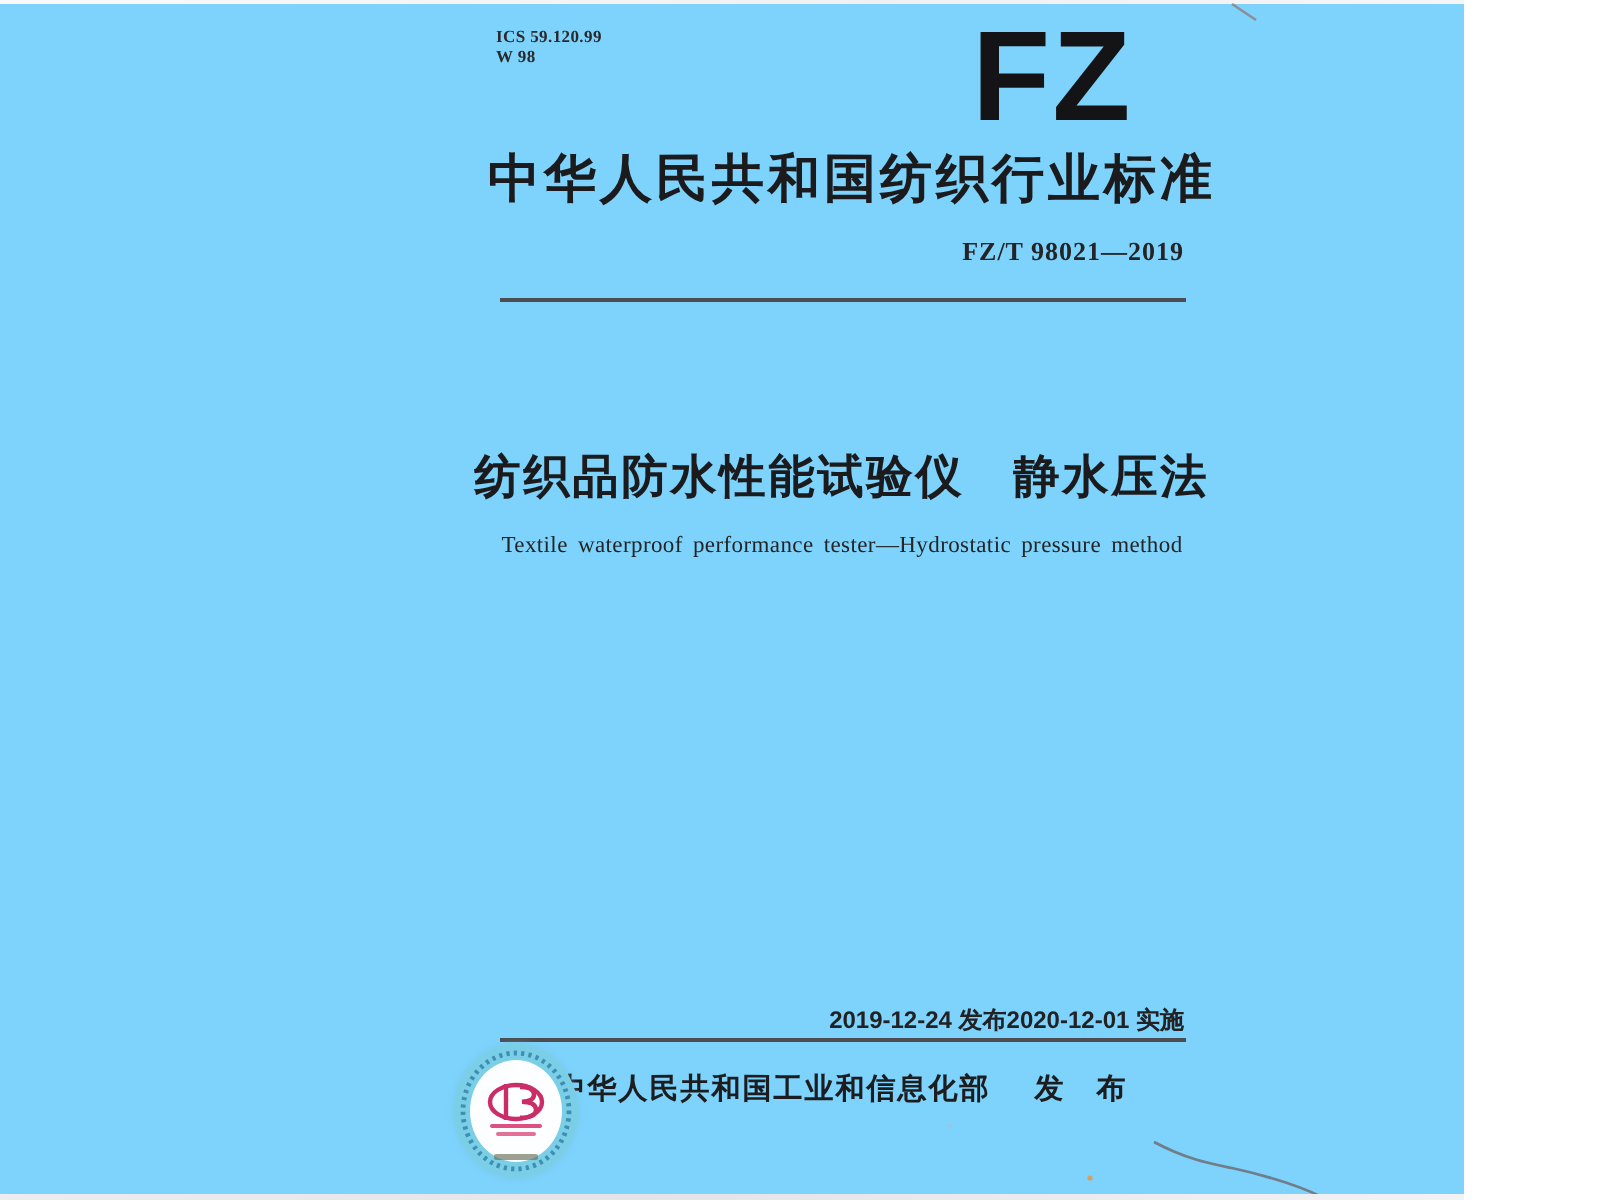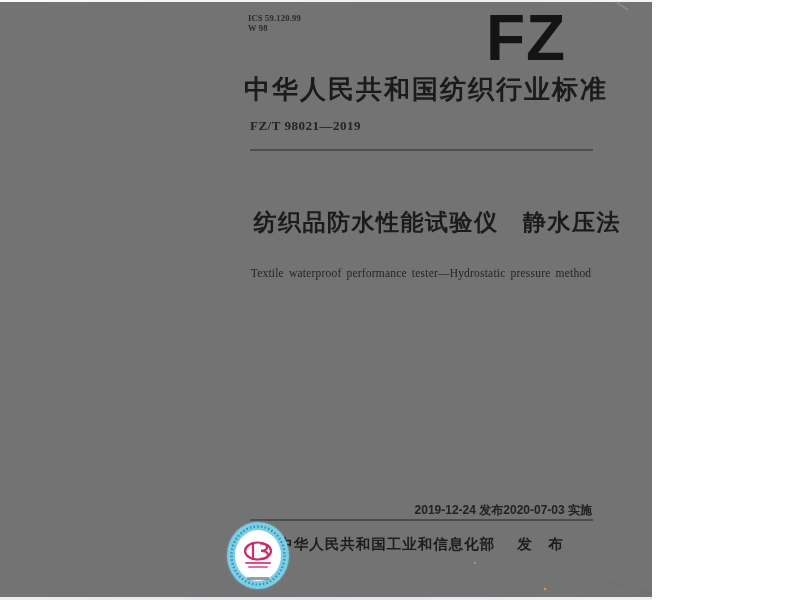--- a/index.html
+++ b/index.html
@@ -1,43 +1,43 @@
 <!DOCTYPE html>
 <html><head>
 <meta charset="utf-8">
 <style>
   html,body{margin:0;padding:0;background:#ffffff;}
   .canvas{
-    position:relative;width:652px;height:600px;background:#737373;overflow:hidden;
+    position:relative;width:732px;height:600px;background:#7dd3fc;overflow:hidden;
     font-family:"Liberation Sans","DejaVu Sans",sans-serif;color:#1e1e20;
   }
   
   .edge-top{position:absolute;left:0;top:0;width:800px;height:2px;
     background:linear-gradient(to right,#fafafa,#f0f0f2 55%,#f7f7f9);}
   .edge-bottom{position:absolute;left:0;bottom:0;width:800px;height:3px;
     background:linear-gradient(to right,#ededef,#e4e4e8 40%,#f5f5f7);}
   
   .ics{position:absolute;left:248px;top:13px;
     font-family:"Liberation Serif","DejaVu Serif",serif;
     font-weight:bold;font-size:8.5px;line-height:10px;letter-spacing:.2px;color:#2a2a2c;}
   .fz-logo{position:absolute;left:486px;top:8px;width:92px;
     font-family:"Liberation Sans","DejaVu Sans",sans-serif;
     font-weight:bold;font-size:64px;line-height:60px;letter-spacing:1px;color:#141416;
     text-align:left;}
   .std-name{position:absolute;left:244px;top:74px;width:354px;
     font-weight:bold;font-size:26px;line-height:30px;letter-spacing:2px;
     white-space:nowrap;color:#1b1b1d;}
-  .std-code{position:absolute;left:250px;top:118px;width:342px;
+  .std-code{position:absolute;left:250px;top:118px;width:342px;text-align:right;
     font-family:"Liberation Serif","DejaVu Serif",serif;
     font-weight:bold;font-size:13px;letter-spacing:.5px;color:#242426;}
   .rule{position:absolute;left:250px;width:343px;height:2px;background:#4d4d51;}
   .rule-top{top:149px;}
   .rule-bottom{top:519px;}
   
-  .title-cn{position:absolute;left:221px;top:207px;width:400px;text-align:right;
+  .title-cn{position:absolute;left:221px;top:223px;width:400px;text-align:center;
     font-weight:bold;font-size:23px;line-height:30px;letter-spacing:1.5px;
     white-space:nowrap;color:#1b1b1d;}
   .title-en{position:absolute;left:121px;top:267px;width:600px;text-align:center;
     font-family:"Liberation Serif","DejaVu Serif",serif;
     font-weight:normal;font-size:11.5px;letter-spacing:.2px;word-spacing:2px;
     white-space:nowrap;color:#242426;}
   
   .dates{position:absolute;left:250px;top:502px;width:342px;display:flex;
     justify-content:flex-end;font-weight:bold;font-size:12px;color:#222224;}
   .publisher-row{position:absolute;left:250px;top:535px;width:342px;
@@ -74,21 +74,21 @@
 
   <div class="std-code">FZ/T 98021—2019</div>
 
   <div class="rule rule-top"></div>
 
   <div class="title-cn">纺织品防水性能试验仪　静水压法</div>
   <div class="title-en">Textile waterproof performance tester—Hydrostatic pressure method</div>
 
   <div class="dates">
     <span>2019-12-24 发布</span>
-    <span>2020-07-03 实施</span>
+    <span>2020-12-01 实施</span>
   </div>
 
   <div class="rule rule-bottom"></div>
 
   <div class="publisher-row">
     <span>中华人民共和国工业和信息化部</span>
     <span>发　布</span>
   </div>
 
   <div class="seal">

